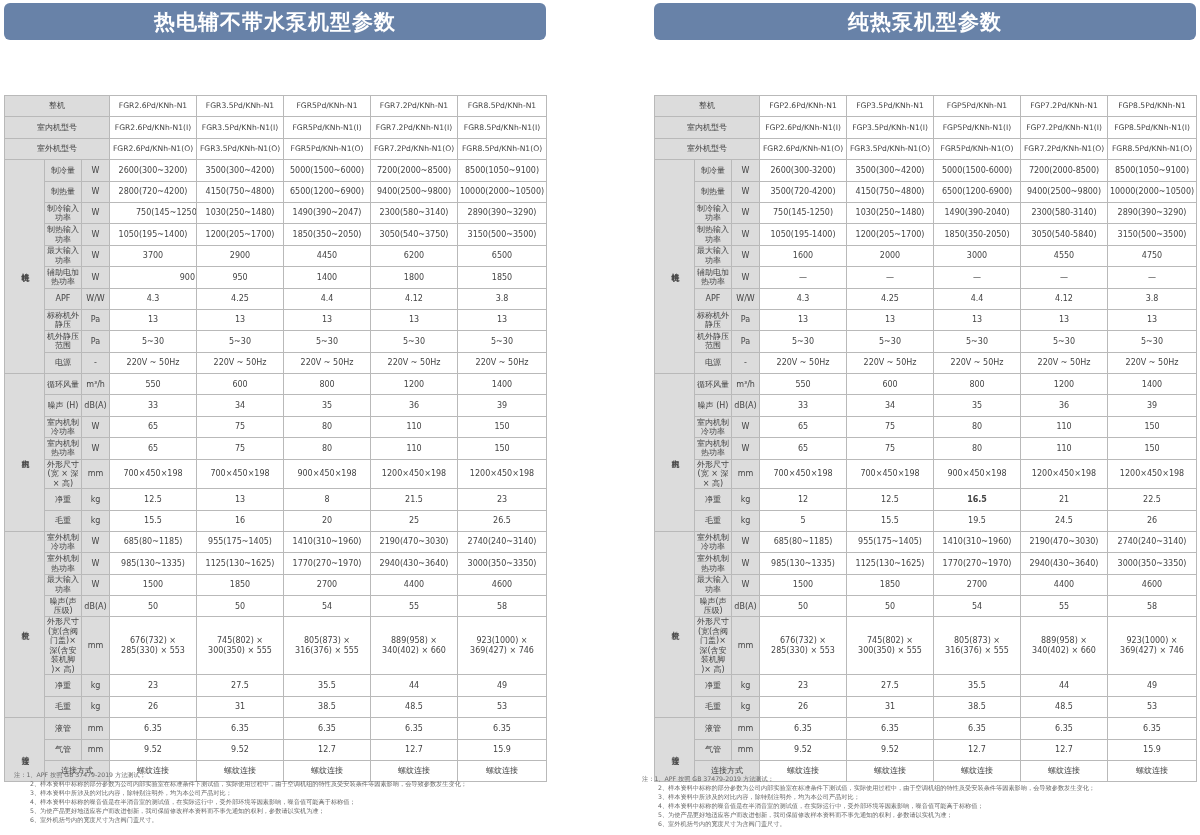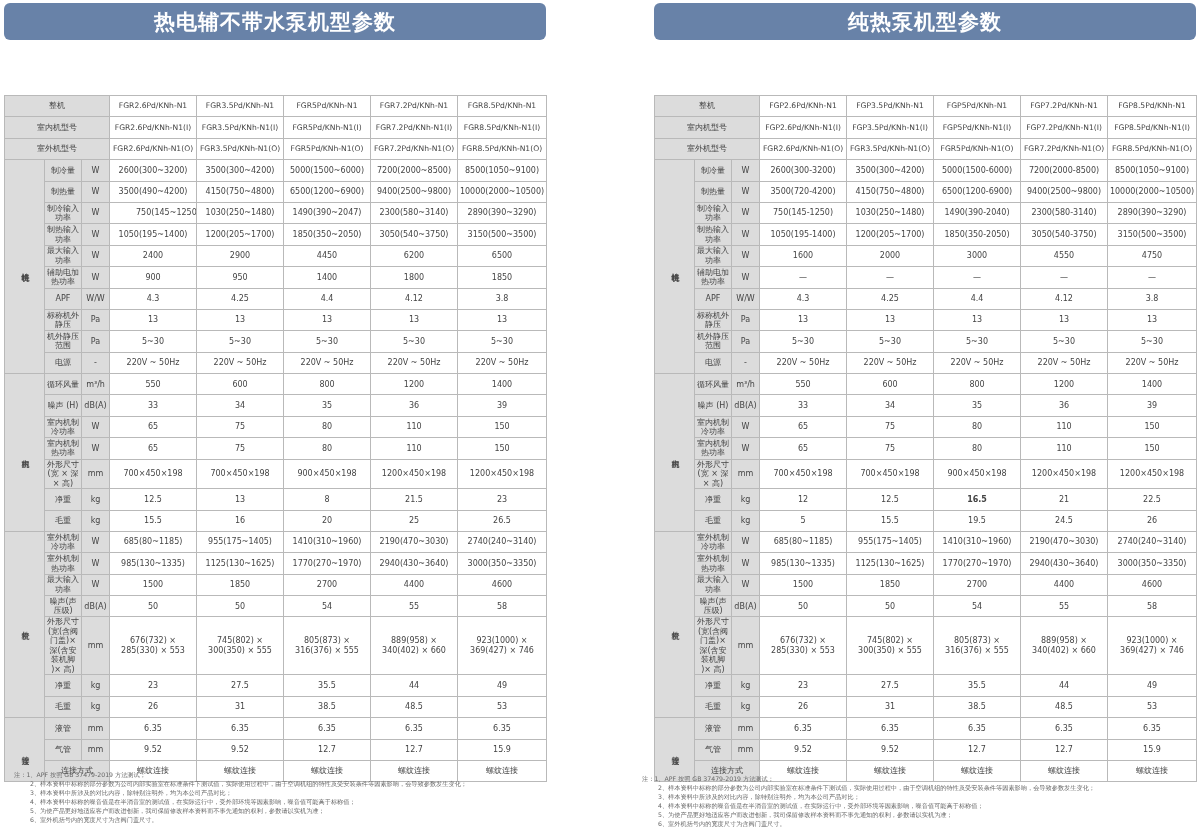--- a/index.html
+++ b/index.html
@@ -85,21 +85,21 @@
           <td class="g">W</td>
           <td class="v" style="white-space: pre-line;">2600(300~3200)</td>
           <td class="v" style="white-space: pre-line;">3500(300~4200)</td>
           <td class="v" style="white-space: pre-line;">5000(1500~6000)</td>
           <td class="v" style="white-space: pre-line; margin-left: 24px;">7200(2000~8500)</td>
           <td class="v" style="white-space: pre-line;">8500(1050~9100)</td>
         </tr>
         <tr>
           <td class="g wrap" style="white-space: pre-line;">制热量</td>
           <td class="g">W</td>
-          <td class="v" style="white-space: pre-line;">3500(490~4200)</td>
+          <td class="v" style="white-space: pre-line;">2800(720~4200)</td>
           <td class="v" style="white-space: pre-line;">4150(750~4800)</td>
           <td class="v" style="white-space: pre-line;">6500(1200~6900)</td>
           <td class="v" style="white-space: pre-line;">9400(2500~9800)</td>
           <td class="v" style="white-space: pre-line;">10000(2000~10500)</td>
         </tr>
         <tr>
           <td class="g wrap" style="white-space: pre-line;">制冷输入功率</td>
           <td class="g">W</td>
           <td class="v" style="white-space: pre-line; padding-left: 26px;">750(145~1250)</td>
           <td class="v" style="white-space: pre-line;">1030(250~1480)</td>
@@ -112,30 +112,30 @@
           <td class="g">W</td>
           <td class="v" style="white-space: pre-line;">1050(195~1400)</td>
           <td class="v" style="white-space: pre-line;">1200(205~1700)</td>
           <td class="v" style="white-space: pre-line;">1850(350~2050)</td>
           <td class="v" style="white-space: pre-line;">3050(540~3750)</td>
           <td class="v" style="white-space: pre-line;">3150(500~3500)</td>
         </tr>
         <tr>
           <td class="g wrap" style="white-space: pre-line;">最大输入功率</td>
           <td class="g">W</td>
-          <td class="v" style="white-space: pre-line;">2400</td>
+          <td class="v" style="white-space: pre-line;">3700</td>
           <td class="v" style="white-space: pre-line;">2900</td>
           <td class="v" style="white-space: pre-line;">4450</td>
           <td class="v" style="white-space: pre-line;">6200</td>
           <td class="v" style="white-space: pre-line;">6500</td>
         </tr>
         <tr>
           <td class="g wrap" style="white-space: pre-line;">辅助电加热功率</td>
           <td class="g">W</td>
-          <td class="v" style="white-space: pre-line;">900</td>
+          <td class="v" style="white-space: pre-line; text-align: right;">900</td>
           <td class="v" style="white-space: pre-line;">950</td>
           <td class="v" style="white-space: pre-line;">1400</td>
           <td class="v" style="white-space: pre-line;">1800</td>
           <td class="v" style="white-space: pre-line;">1850</td>
         </tr>
         <tr>
           <td class="g wrap" style="white-space: pre-line;">APF</td>
           <td class="g">W/W</td>
           <td class="v" style="white-space: pre-line;">4.3</td>
           <td class="v" style="white-space: pre-line;">4.25</td>
@@ -411,21 +411,21 @@
           <td class="v" style="white-space: pre-line;">1490(390-2040)</td>
           <td class="v" style="white-space: pre-line;">2300(580-3140)</td>
           <td class="v" style="white-space: pre-line;">2890(390~3290)</td>
         </tr>
         <tr>
           <td class="g wrap" style="white-space: pre-line;">制热输入功率</td>
           <td class="g">W</td>
           <td class="v" style="white-space: pre-line;">1050(195-1400)</td>
           <td class="v" style="white-space: pre-line;">1200(205~1700)</td>
           <td class="v" style="white-space: pre-line;">1850(350-2050)</td>
-          <td class="v" style="white-space: pre-line;">3050(540-3750)</td>
+          <td class="v" style="white-space: pre-line;">3050(540-5840)</td>
           <td class="v" style="white-space: pre-line;">3150(500~3500)</td>
         </tr>
         <tr>
           <td class="g wrap" style="white-space: pre-line;">最大输入功率</td>
           <td class="g">W</td>
           <td class="v" style="white-space: pre-line;">1600</td>
           <td class="v" style="white-space: pre-line;">2000</td>
           <td class="v" style="white-space: pre-line;">3000</td>
           <td class="v" style="white-space: pre-line;">4550</td>
           <td class="v" style="white-space: pre-line;">4750</td>

